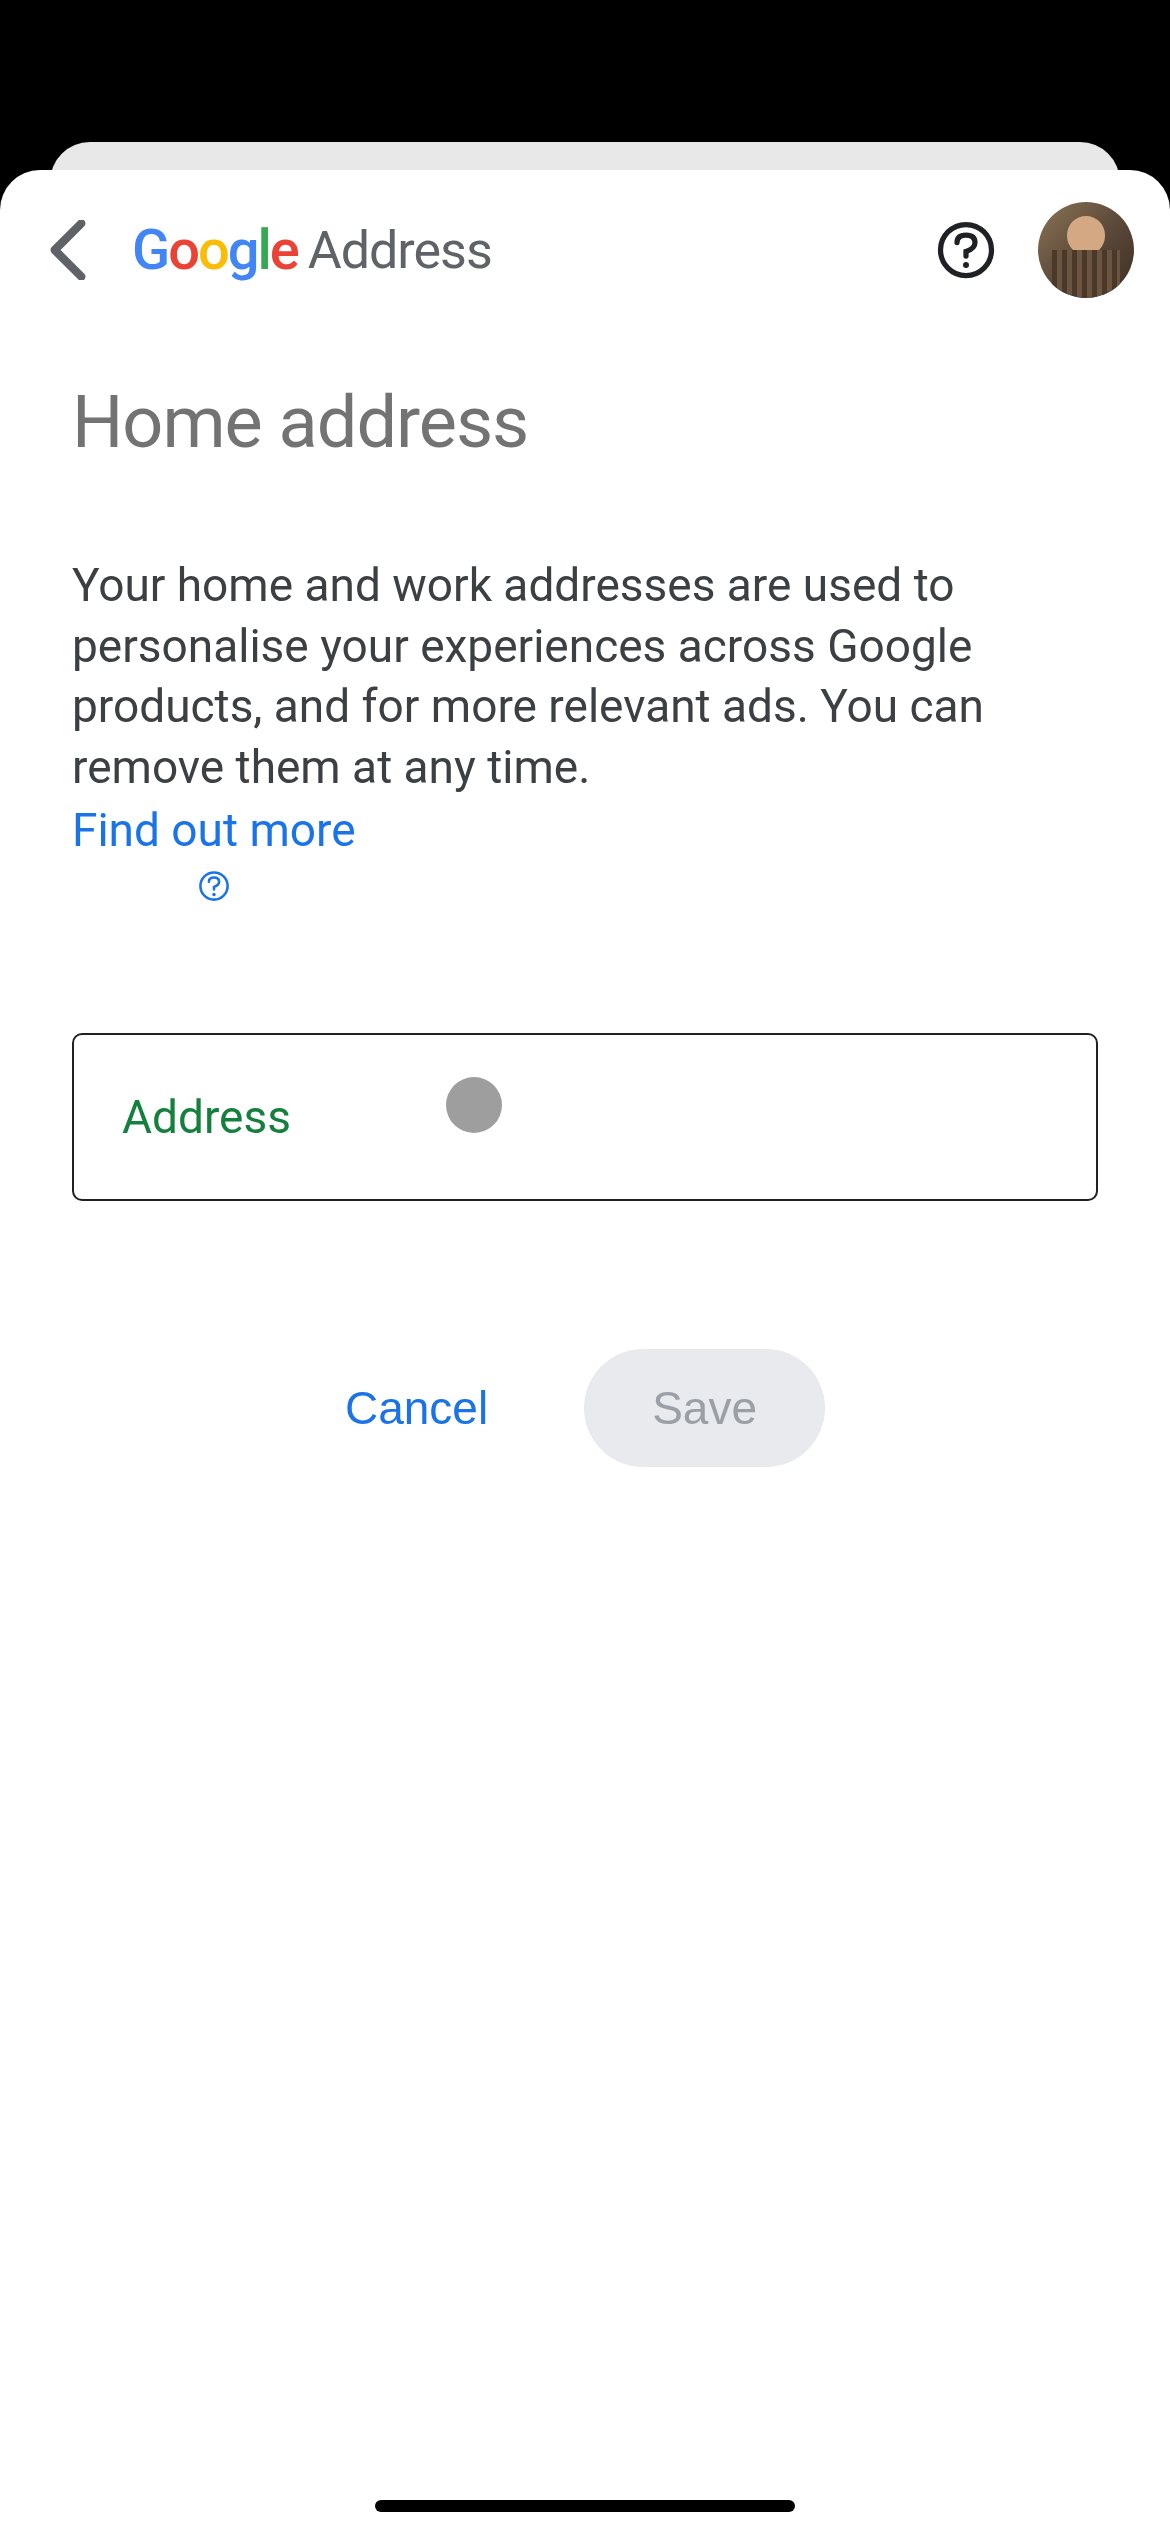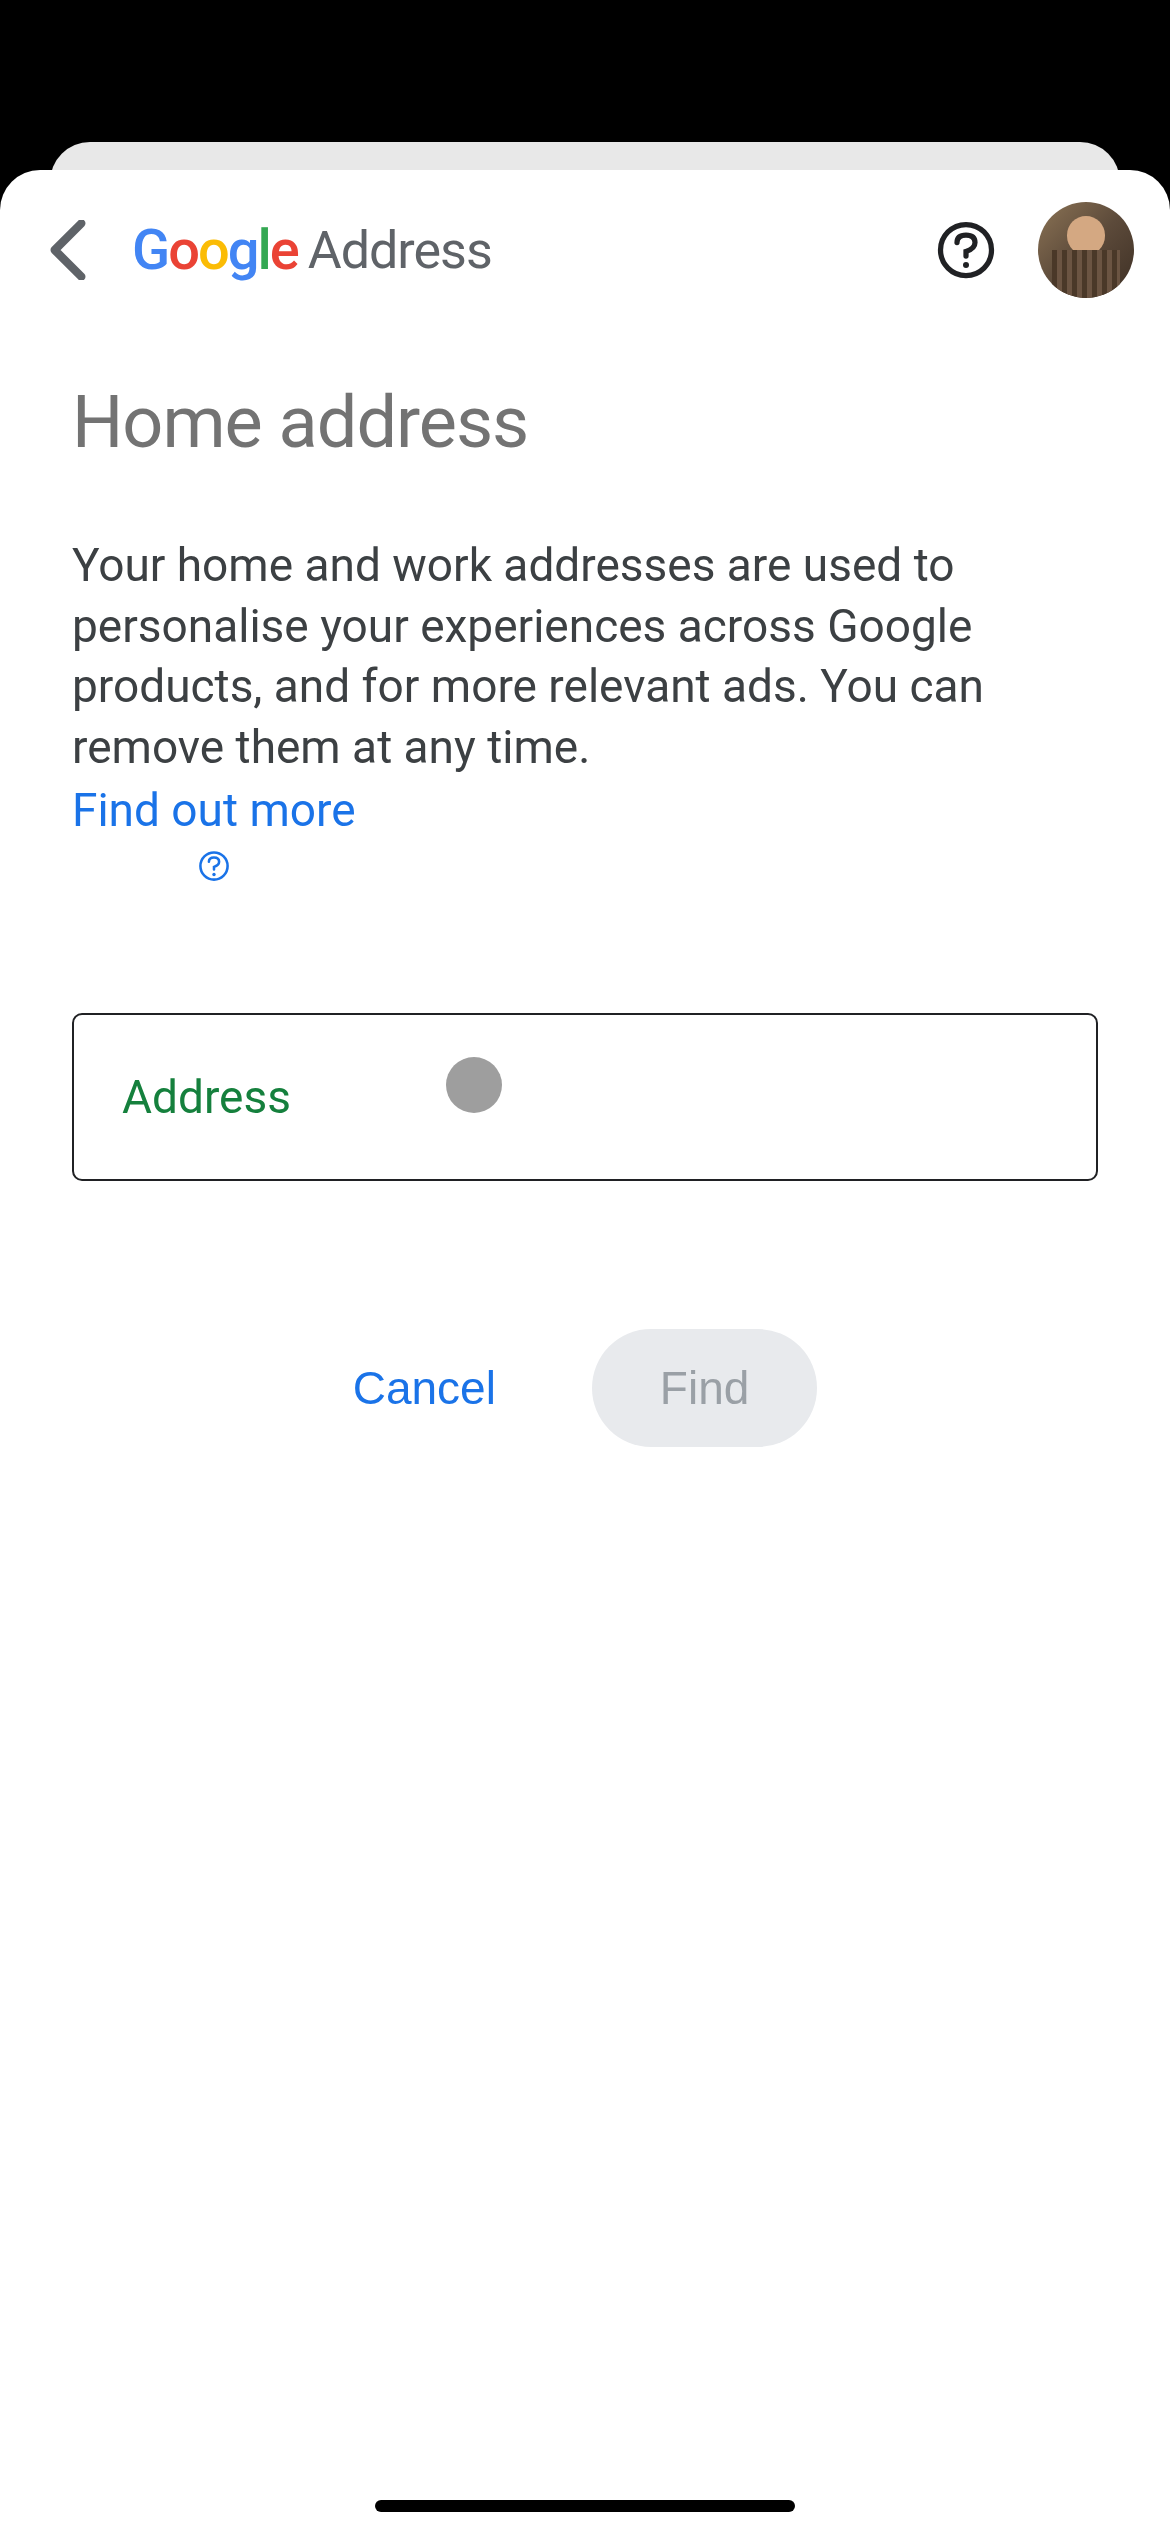--- a/index.html
+++ b/index.html
@@ -112,21 +112,21 @@
     .content {
       padding: 80px 72px 0 72px;
     }
     .page-title {
       font-size: 72px;
       font-weight: 400;
       color: #737373;
       letter-spacing: -1px;
     }
     .description {
-      margin-top: 70px;
+      margin-top: 90px;
       font-size: 46px;
       line-height: 1.32;
       color: #3c4043;
       font-weight: 400;
     }
     .learn-more {
       color: #1a73e8;
       font-size: 46px;
       display: inline-flex;
       align-items: center;
@@ -264,18 +264,18 @@
     <div class="input-container">
       <div class="input-box">
         <span class="input-label">Address</span>
         <input type="text" class="input-field" value="" style="">
         <div class="cursor-dot"></div>
       </div>
     </div>
 
     <div class="actions">
       <button class="cancel-btn">Cancel</button>
-      <button class="save-btn" disabled="">Find</button>
+      <button class="save-btn" disabled="">Save</button>
     </div>
   </div>
 
   <div class="home-indicator"></div>
 </div>
 
 </body></html>

